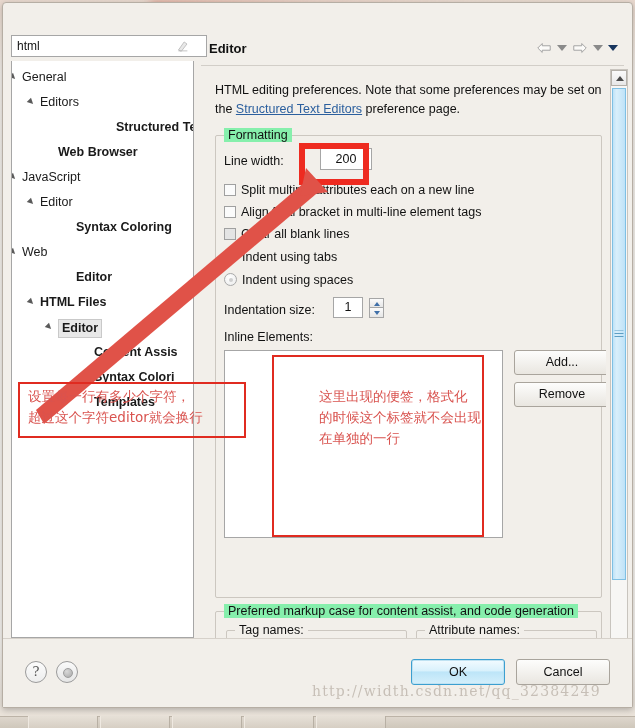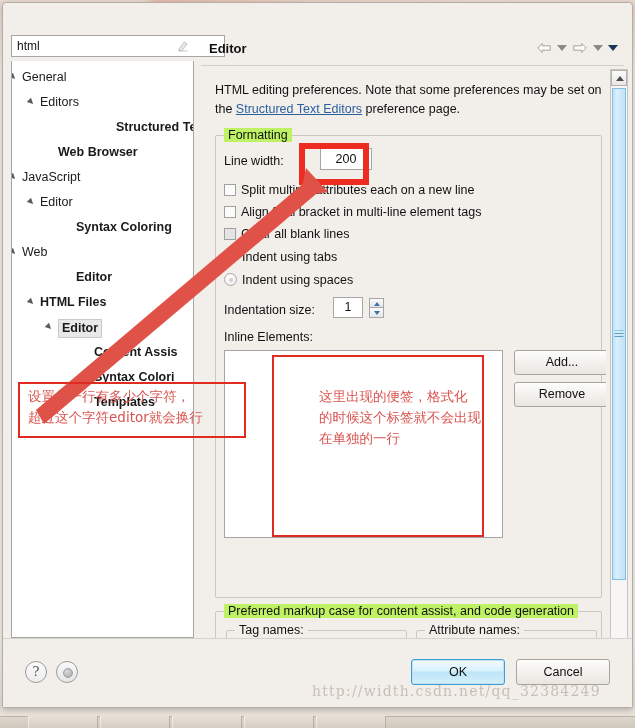--- a/index.html
+++ b/index.html
@@ -97,21 +97,21 @@
     position: absolute; left: 0; top: 26px; right: 0;
     height: 637px;
     background: #f2efea;
   }
   .left-pane {
     position: absolute; left: 8px; top: 6px;
     width: 183px; height: 625px;
   }
   .search-wrap { position: relative; width: 183px; height: 22px; }
   .search-box {
-    width: 214px; height: 22px;
+    width: 196px; height: 22px;
     border: 1px solid #a6a6a6;
     background: #ffffff;
     font-size: 12px; color: #111;
     padding: 2px 22px 2px 5px;
     font-family: "Liberation Sans", sans-serif;
     outline: none;
   }
   .clear-icon {
     position: absolute; right: 5px; top: 4px;
     width: 13px; height: 14px;
@@ -211,21 +211,21 @@
   }
   .desc a { color: #2b5f9e; text-decoration: underline; }
 
   .group {
     position: absolute;
     border: 1px solid #ccc7c0;
     border-radius: 2px;
   }
   .group > .legend {
     position: absolute; top: -8px; left: 8px;
-    background: #bef264;
+    background: #86efac;
     padding: 0 4px;
     font-size: 12.5px; color: #111;
   }
   #fmt-group { left: 6px; top: 66px; right: 4px; height: 463px; }
 
   .row { position: absolute; font-size: 12.5px; color: #111; }
   .cb {
     display: inline-block; width: 12px; height: 12px;
     border: 1px solid #a0a0a0; background: #fbfbfb;
     vertical-align: -2px; margin-right: 5px;

